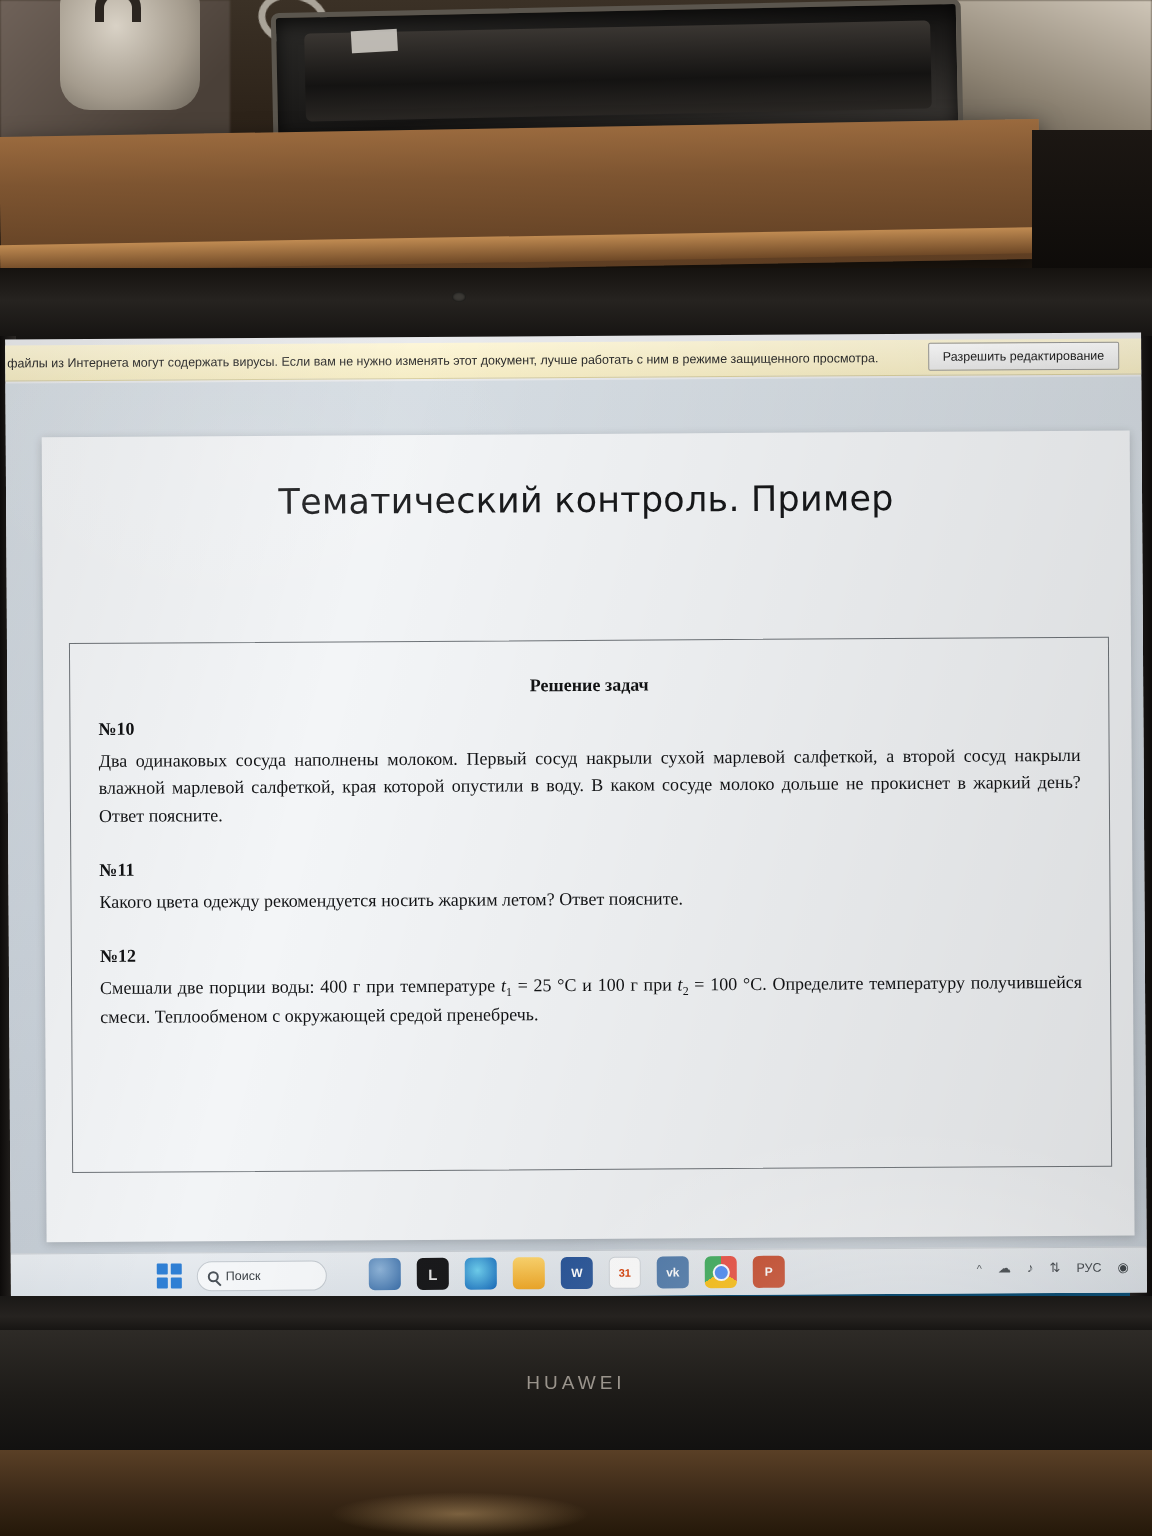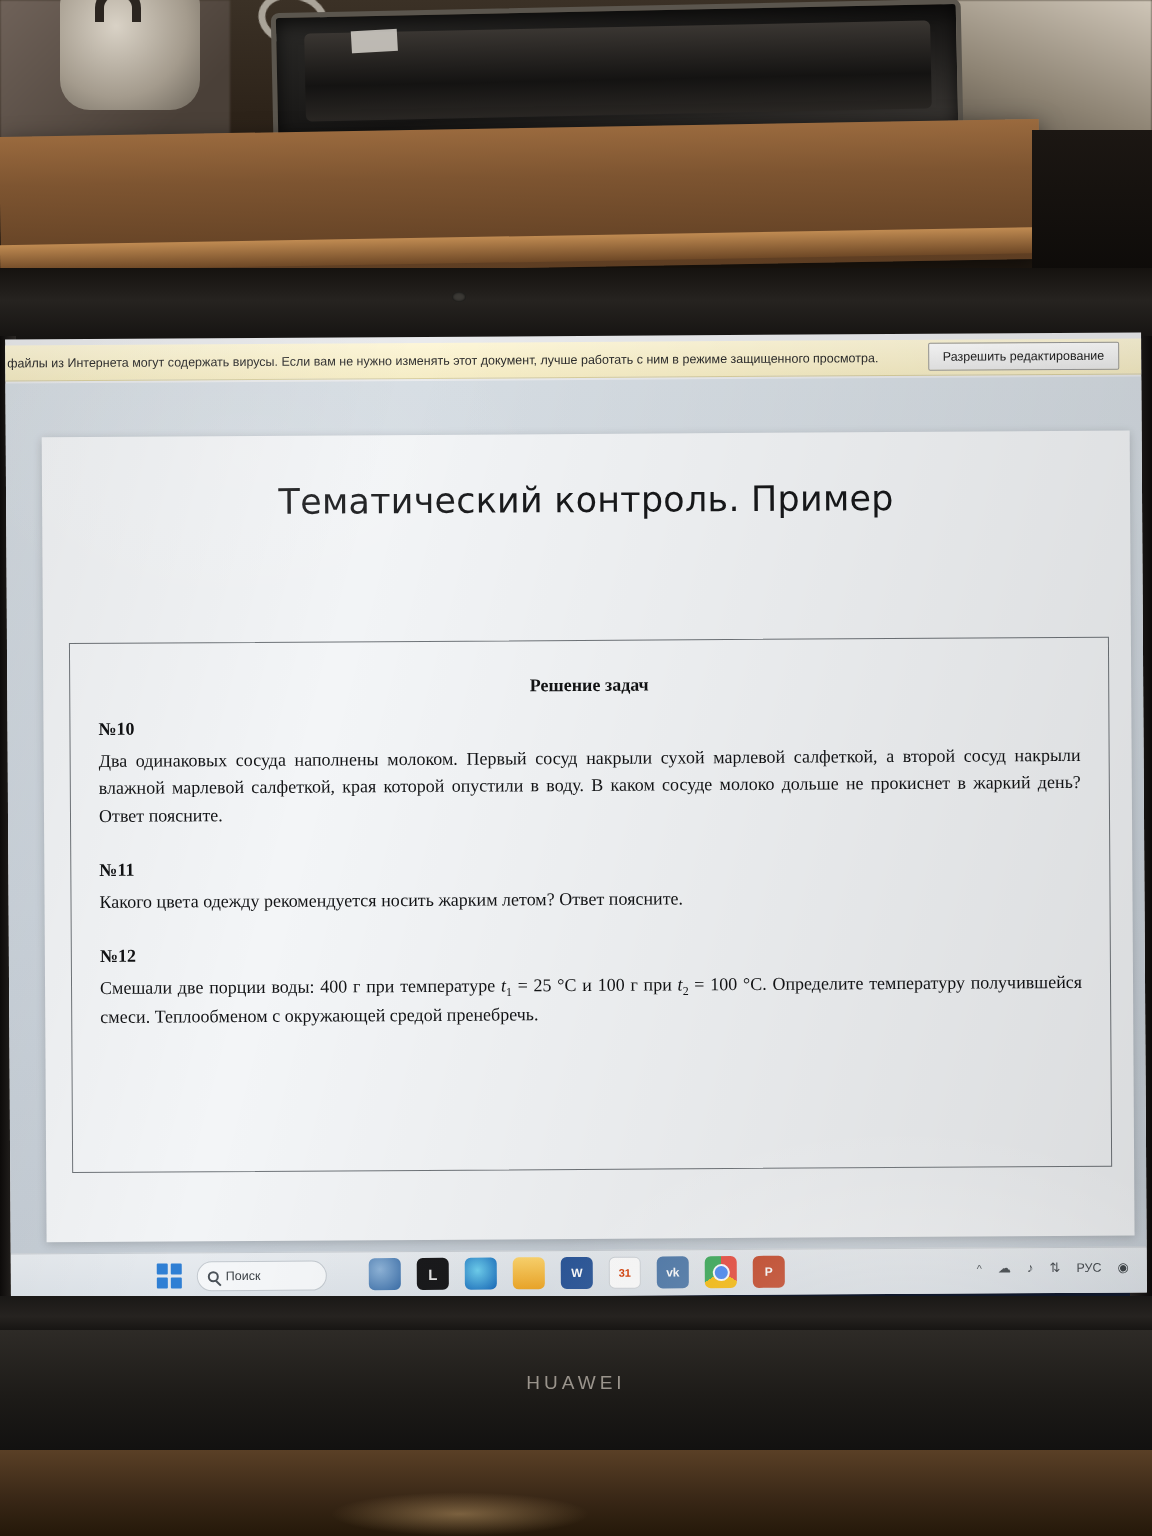--- a/index.html
+++ b/index.html
@@ -6,21 +6,21 @@
   html, body {
     width: 1152px; height: 1536px;
     background: #0d0a08;
     font-family: "Liberation Sans", sans-serif;
     overflow: hidden;
   }
 
   #photo {
     position: relative;
     width: 1152px; height: 1536px;
-    background: #0f172a;
+    background: #0c4a6e;
   }
 
   
   .scene {
     position: absolute; left: 0; top: 0; width: 1152px; height: 300px;
     background:
       linear-gradient(180deg, #3b3126 0%, #2d2319 38%, #221a12 100%);
   }
   .wall-left {
     position: absolute; left: 0; top: 0; width: 230px; height: 140px;

